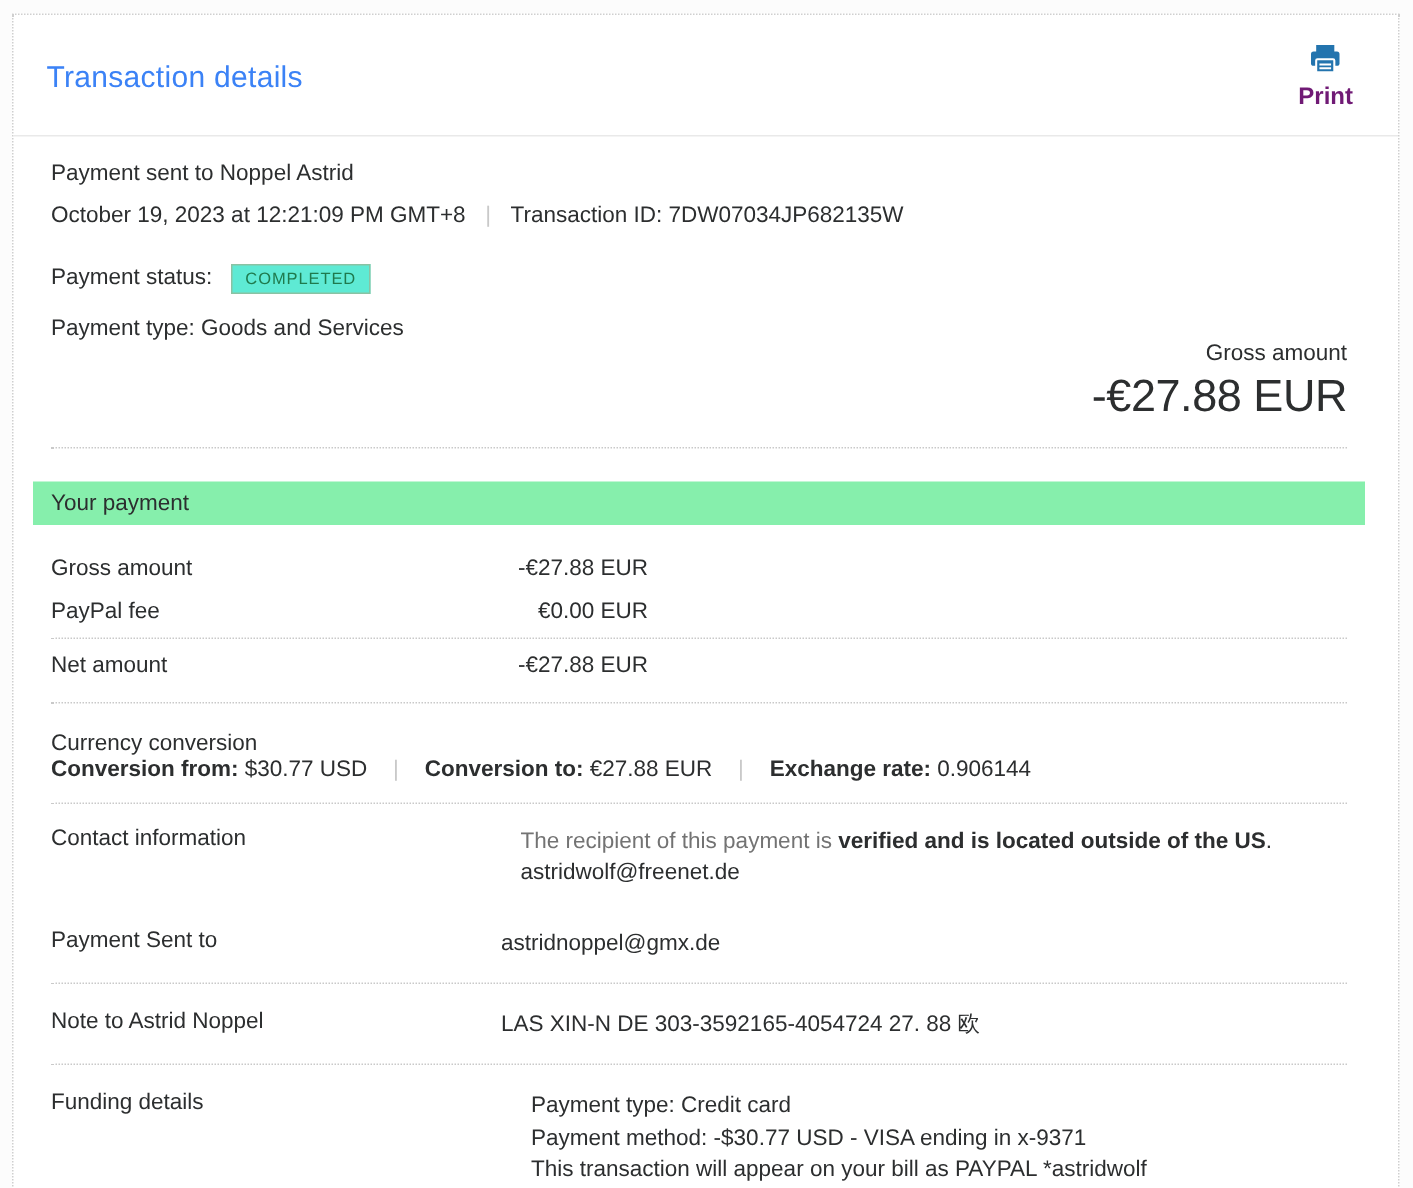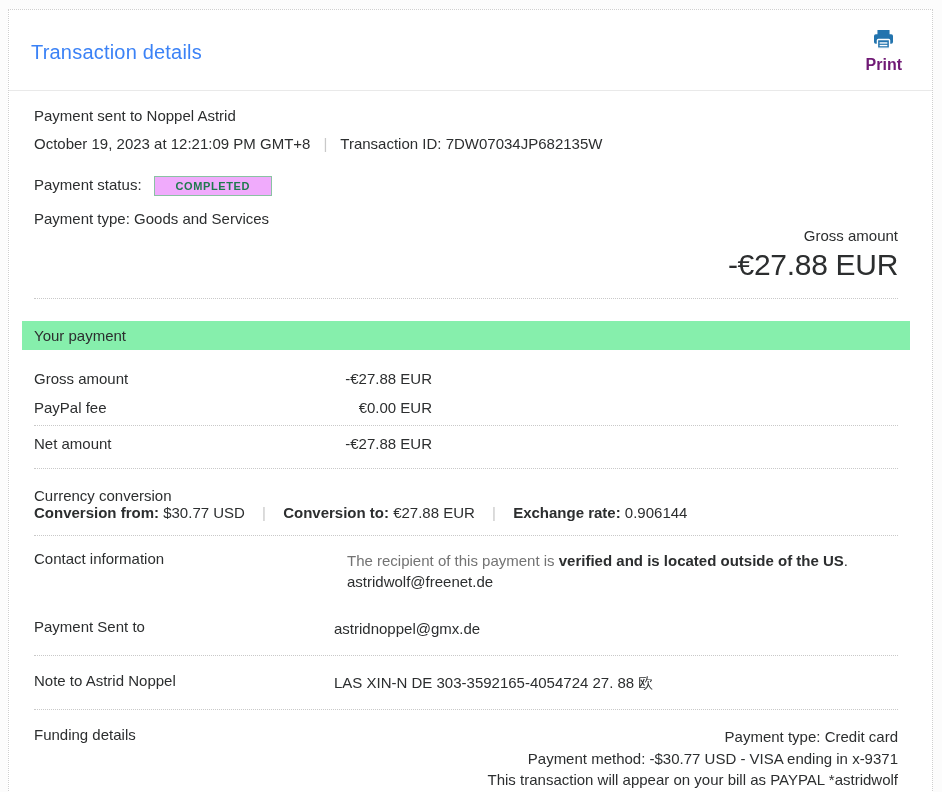--- a/index.html
+++ b/index.html
@@ -13,21 +13,21 @@
   .print-btn { display:flex; align-items:center; gap:7px; cursor:pointer;
     color:#701a75; font-size:16px; font-weight:700;flex-direction:column; }
   .content { padding:0 34px 0 25px; }
   .summary { display:flex; justify-content:space-between; padding-top:16px; padding-bottom:16px;flex-direction:column; }
   .sum-line1 { font-size:15px; font-weight:500; }
   .sum-line2 { display:flex; align-items:center; margin-top:11px; font-size:15px; }
   .vpipe { color:#c9c9c9; margin:0 13px; font-size:15px; }
   .sum-line3 { display:flex; margin-top:24px; }
   .status-label { font-size:15px; }
   .status-badge { margin-left:12px; font-size:11px; letter-spacing:0.6px;
-    color:#1f7a4d; border:1px solid #8ac2a3; background:#f0abfc; padding:3px 21px 3px;font-weight:bold; }
+    color:#1f7a4d; border:1px solid #8ac2a3; background:#5eead4; padding:3px 9px 3px; }
   .sum-line4 { margin-top:14px; font-size:15px; }
   .sum-right { text-align:right; }
   .gross-label { font-size:15px; }
   .gross-amount { font-size:30px; margin-top:4px; letter-spacing:-0.3px; color:#2c2e2f; }
   .divider { border-top:1px dotted #c9c9c9; }
   .band { margin:22px -12px 0 -12px; padding:6px 12px; background:#86efac; font-size:15px; }
   .pay-row { display:flex; justify-content:space-between; width:398px; font-size:15px; }
   .pay-row.gross { margin-top:20px; }
   .pay-row.fee { margin-top:12px; }
   .pay-div { margin-top:9px; }
@@ -36,21 +36,21 @@
   .conv-line { margin-bottom:14px; font-size:15px; }
   .conv-line b { font-weight:700; }
   .info-row { display:flex; font-size:15px; }
   .info-row .label-col { width:300px; flex:none; }
   .info-row .value-col { flex:1; line-height:21px; }
   .contact-row { margin-top:14px;gap:13px; }
   .gray-text { color:#737373; }
   .sent-row { margin-top:26px; margin-bottom:16px; }
   .note-row { margin-top:16px; margin-bottom:16px; }
   .funding-row { margin-top:16px; margin-bottom:20px;gap:20px; }
-  .funding-row .value-col div { line-height:21.5px;text-align:right; }
+  .funding-row .value-col div { line-height:21.5px; }
   .need-help { margin-top:14px; font-size:16px; font-weight:700; }
 </style>
 </head>
 <body>
 
 <div class="card">
 
   <div class="card-header">
     <div class="page-title">Transaction details</div>
     <div class="print-btn">

